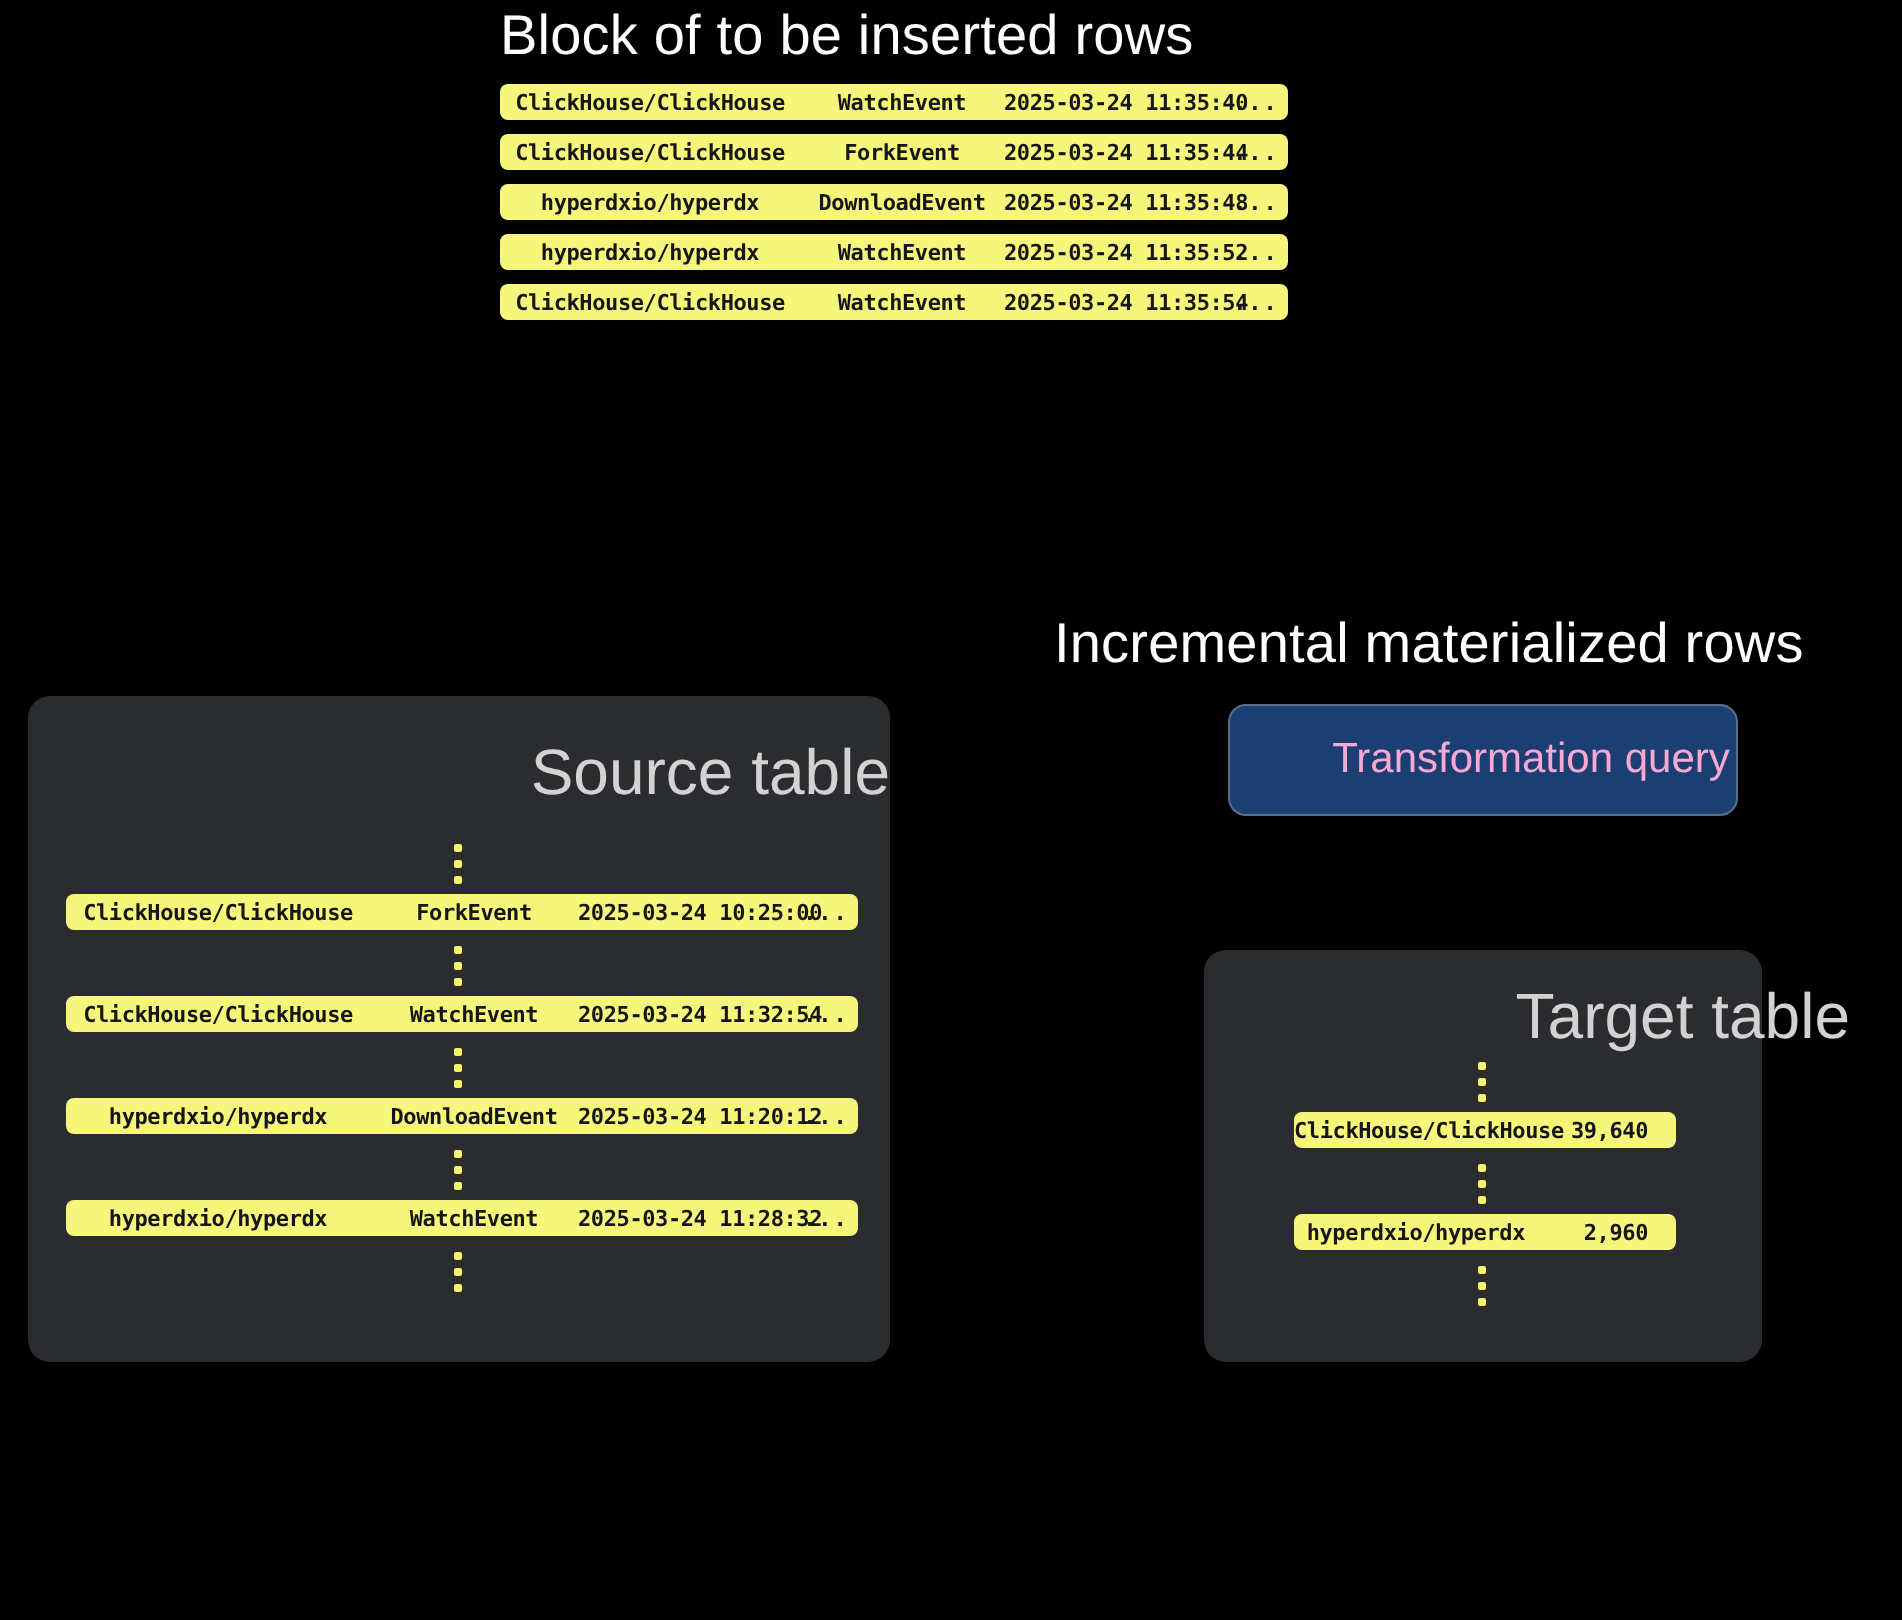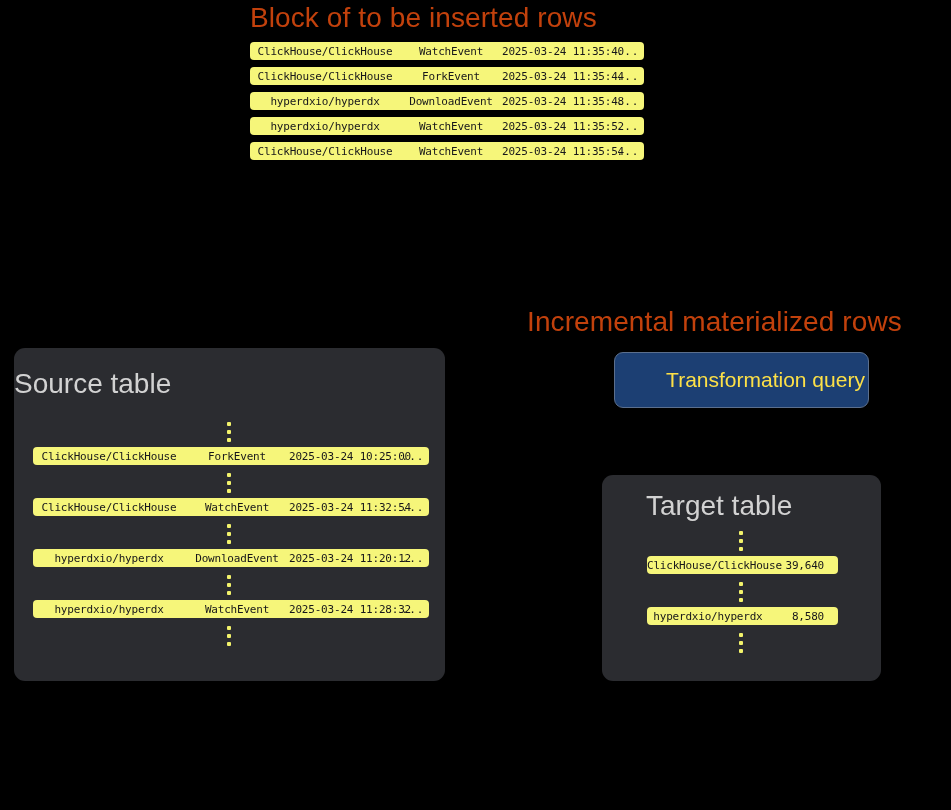--- a/index.html
+++ b/index.html
@@ -11,39 +11,39 @@
     width: 951px;
     height: 810px;
     position: relative;
     overflow: hidden;
     font-family: "Liberation Sans", sans-serif;
     -webkit-font-smoothing: antialiased;
   }
 
   .heading {
     position: absolute;
-    color: #c2410c;
+    color: #ffffff;
     font-size: 28px;
     font-weight: 400;
     letter-spacing: 0.1px;
     white-space: nowrap;
     line-height: 1;
   }
 
   
   .row {
     position: absolute;
     background: #f6f67a;
     border-radius: 4px;
     height: 18px;
     box-sizing: border-box;
     color: #16161a;
     font-family: "DejaVu Sans Mono", monospace;
     font-size: 11px;
-    font-weight: 400;
+    font-weight: 700;
     letter-spacing: -0.2px;
     display: flex;
     align-items: center;
     white-space: nowrap;
     overflow: hidden;
   }
   .row .c-repo   { text-align: center; }
   .row .c-event  { text-align: center; }
   .row .c-ts     { text-align: left; }
   .row .c-dots   { text-align: center; letter-spacing: 1px; }
@@ -84,38 +84,38 @@
   
   .panel {
     position: absolute;
     background: #2b2c30;
     border-radius: 11px;
   }
 
   .panel-title {
     position: absolute;
     width: 100%;
-    text-align: left;
+    text-align: right;
     color: #d2d2d2;
-    font-size: 28px;
+    font-size: 32px;
     font-weight: 400;
     line-height: 1;
     white-space: nowrap;
   }
 
   
   .query-box {
     position: absolute;
     background: #1c3f73;
     border: 1px solid #5b6f8d;
     border-radius: 9px;
     display: flex;
     align-items: center;
     justify-content: center;
-    color: #fde047;
+    color: #f9a8d4;
     font-size: 21px;
     font-weight: 400;
     white-space: nowrap;
     box-sizing: border-box;
     padding-left: 48px;
   }
 </style>
 </head>
 <body>
 
@@ -233,21 +233,21 @@
   </div>
 
   <div class="vdots" style="left:137px; top:107px;">
     <i></i>
       <i></i>
       <i></i>
   </div>
 
   <div class="row tgt" style="left:45px; top:132px; width:191px;">
     <span class="c-repo">hyperdxio/hyperdx</span>
-    <span class="c-val">8,580</span>
+    <span class="c-val">2,960</span>
   </div>
 
   <div class="vdots" style="left:137px; top:158px;">
     <i></i>
       <i></i>
       <i></i>
   </div>
 </div>
 
 </body></html>

